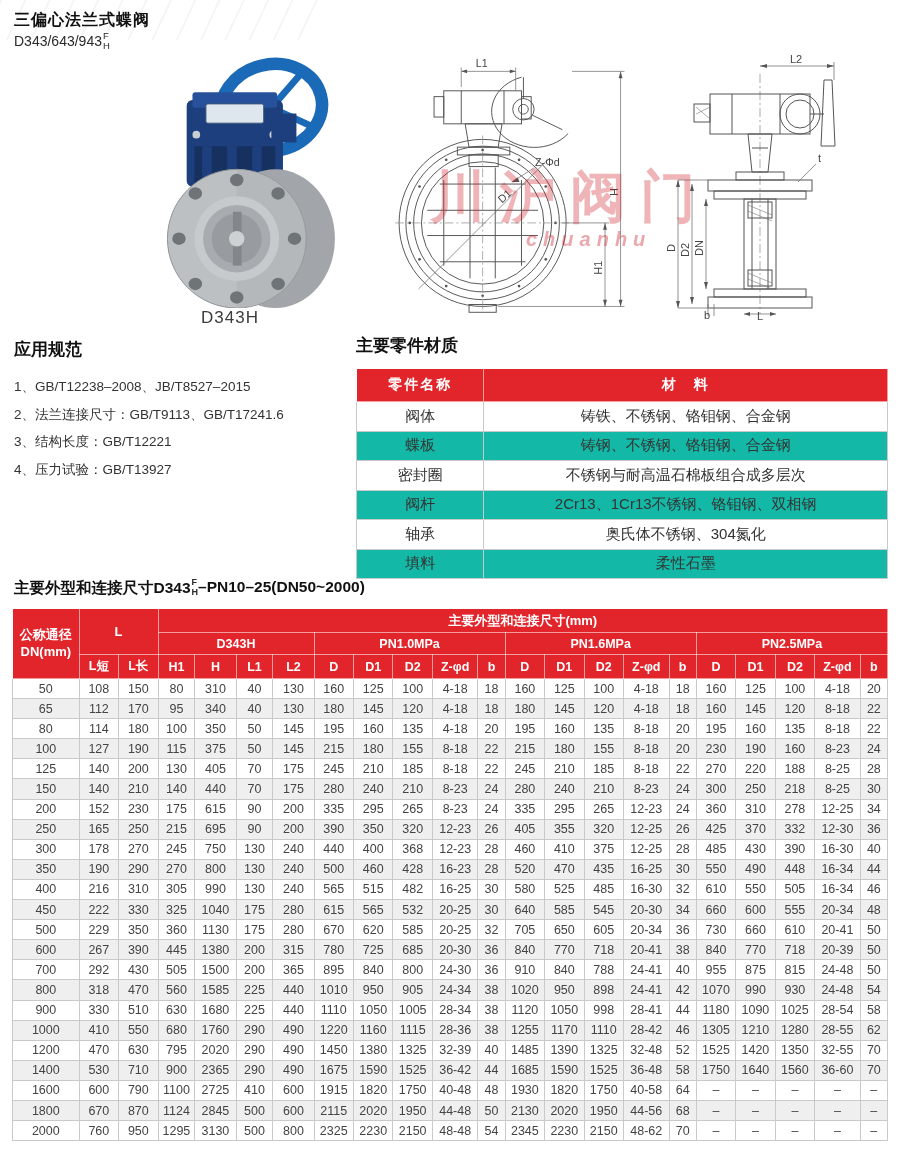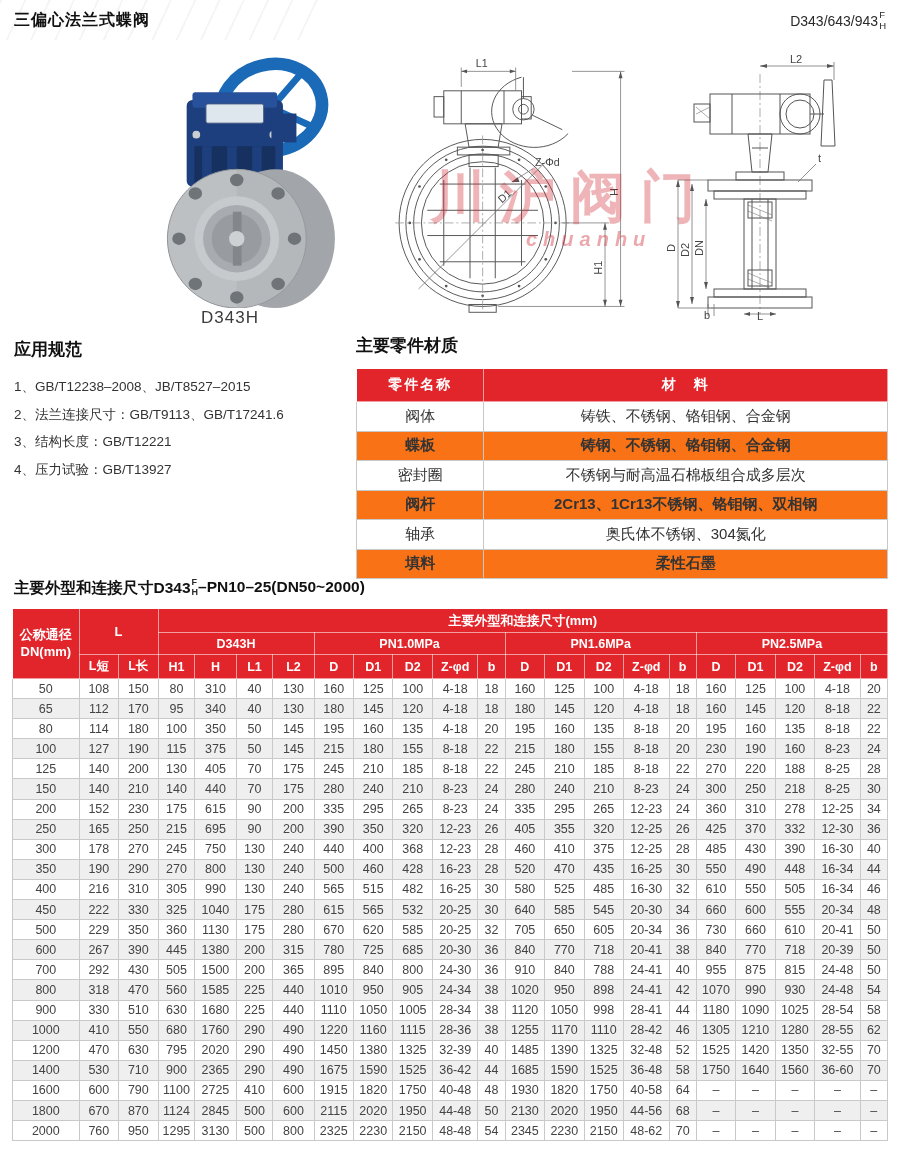--- a/index.html
+++ b/index.html
@@ -5,21 +5,21 @@
   html,body{margin:0;padding:0;}
   body{
     width:900px;height:1159px;background:#ffffff;position:relative;overflow:hidden;
     font-family:"Liberation Sans","DejaVu Sans",sans-serif;color:#222;
   }
   .corner-texture{
     position:absolute;top:0;left:0;width:320px;height:40px;pointer-events:none;
     background:repeating-linear-gradient(115deg,rgba(130,130,140,0.08) 0 2px,transparent 2px 22px);
   }
   
-  .page-header{position:absolute;top:10px;left:0;width:900px;display:flex;justify-content:space-between;padding:0 14px;box-sizing:border-box;}
+  .page-header{position:absolute;top:10px;left:0;width:900px;display:flex;justify-content:space-between;padding:0 14px;box-sizing:border-box;flex-direction:column;}
   .doc-title{font-size:16px;font-weight:bold;color:#111;letter-spacing:1px;}
   .doc-model{font-size:14px;color:#2a2a2a;display:flex;align-items:center;}
   .fh-stack{display:inline-flex;flex-direction:column;font-size:9.5px;line-height:1.1;margin-left:1px;color:#2a2a2a;}
   
   .figures{position:absolute;top:48px;left:0;width:900px;height:290px;}
   .photo{position:absolute;left:105px;top:2px;}
   .photo-caption{position:absolute;left:105px;top:260px;width:250px;text-align:center;font-size:17px;color:#3c3c3c;letter-spacing:1px;}
   .drawing-front{position:absolute;left:368px;top:4px;}
   .drawing-side{position:absolute;left:648px;top:4px;}
   .watermark{position:absolute;left:430px;top:112px;pointer-events:none;color:rgba(205,35,45,0.34);
@@ -28,21 +28,21 @@
   
   .section-title{font-size:17px;font-weight:bold;color:#111;}
   .application{position:absolute;top:338px;left:14px;width:330px;}
   .app-items{margin-top:12px;}
   .app-item{font-size:13.5px;color:#333;line-height:2.05;}
   .materials{position:absolute;top:334px;left:356px;width:532px;}
   .materials table{width:100%;border-collapse:collapse;margin-top:11px;table-layout:fixed;}
   .materials th{background:#e2242b;color:#fff;font-size:14px;font-weight:bold;height:30px;border:1px solid rgba(255,255,255,0.55);letter-spacing:2px;}
   .materials td{border:1px solid #c9c9c9;font-size:15px;color:#333;text-align:center;height:26.5px;}
   .materials col.c-name{width:24%;}
-  .materials tr.alt{background:#f97316;font-weight:bold;}
+  .materials tr.alt{background:#14b8a6;}
   
   .dims-title{position:absolute;top:578px;left:14px;font-size:15.5px;font-weight:bold;color:#111;display:flex;align-items:flex-start;}
   .dims-title .fh-stack{font-size:9px;font-weight:bold;}
   .dims{position:absolute;top:608px;left:12px;width:876px;}
   .dims table{width:876px;border-collapse:collapse;table-layout:fixed;}
   .dims thead th{background:#e2242b;color:#fff;font-weight:bold;font-size:12.5px;border:1px solid rgba(255,255,255,0.55);padding:1px 0;}
   .dims thead tr:nth-child(1) th{height:21px;font-size:13px;}
   .dims thead tr:nth-child(2) th{height:19px;}
   .dims thead tr:nth-child(3) th{height:21px;}
   .dims thead th.dn-h{font-size:12.5px;line-height:1.25;}

